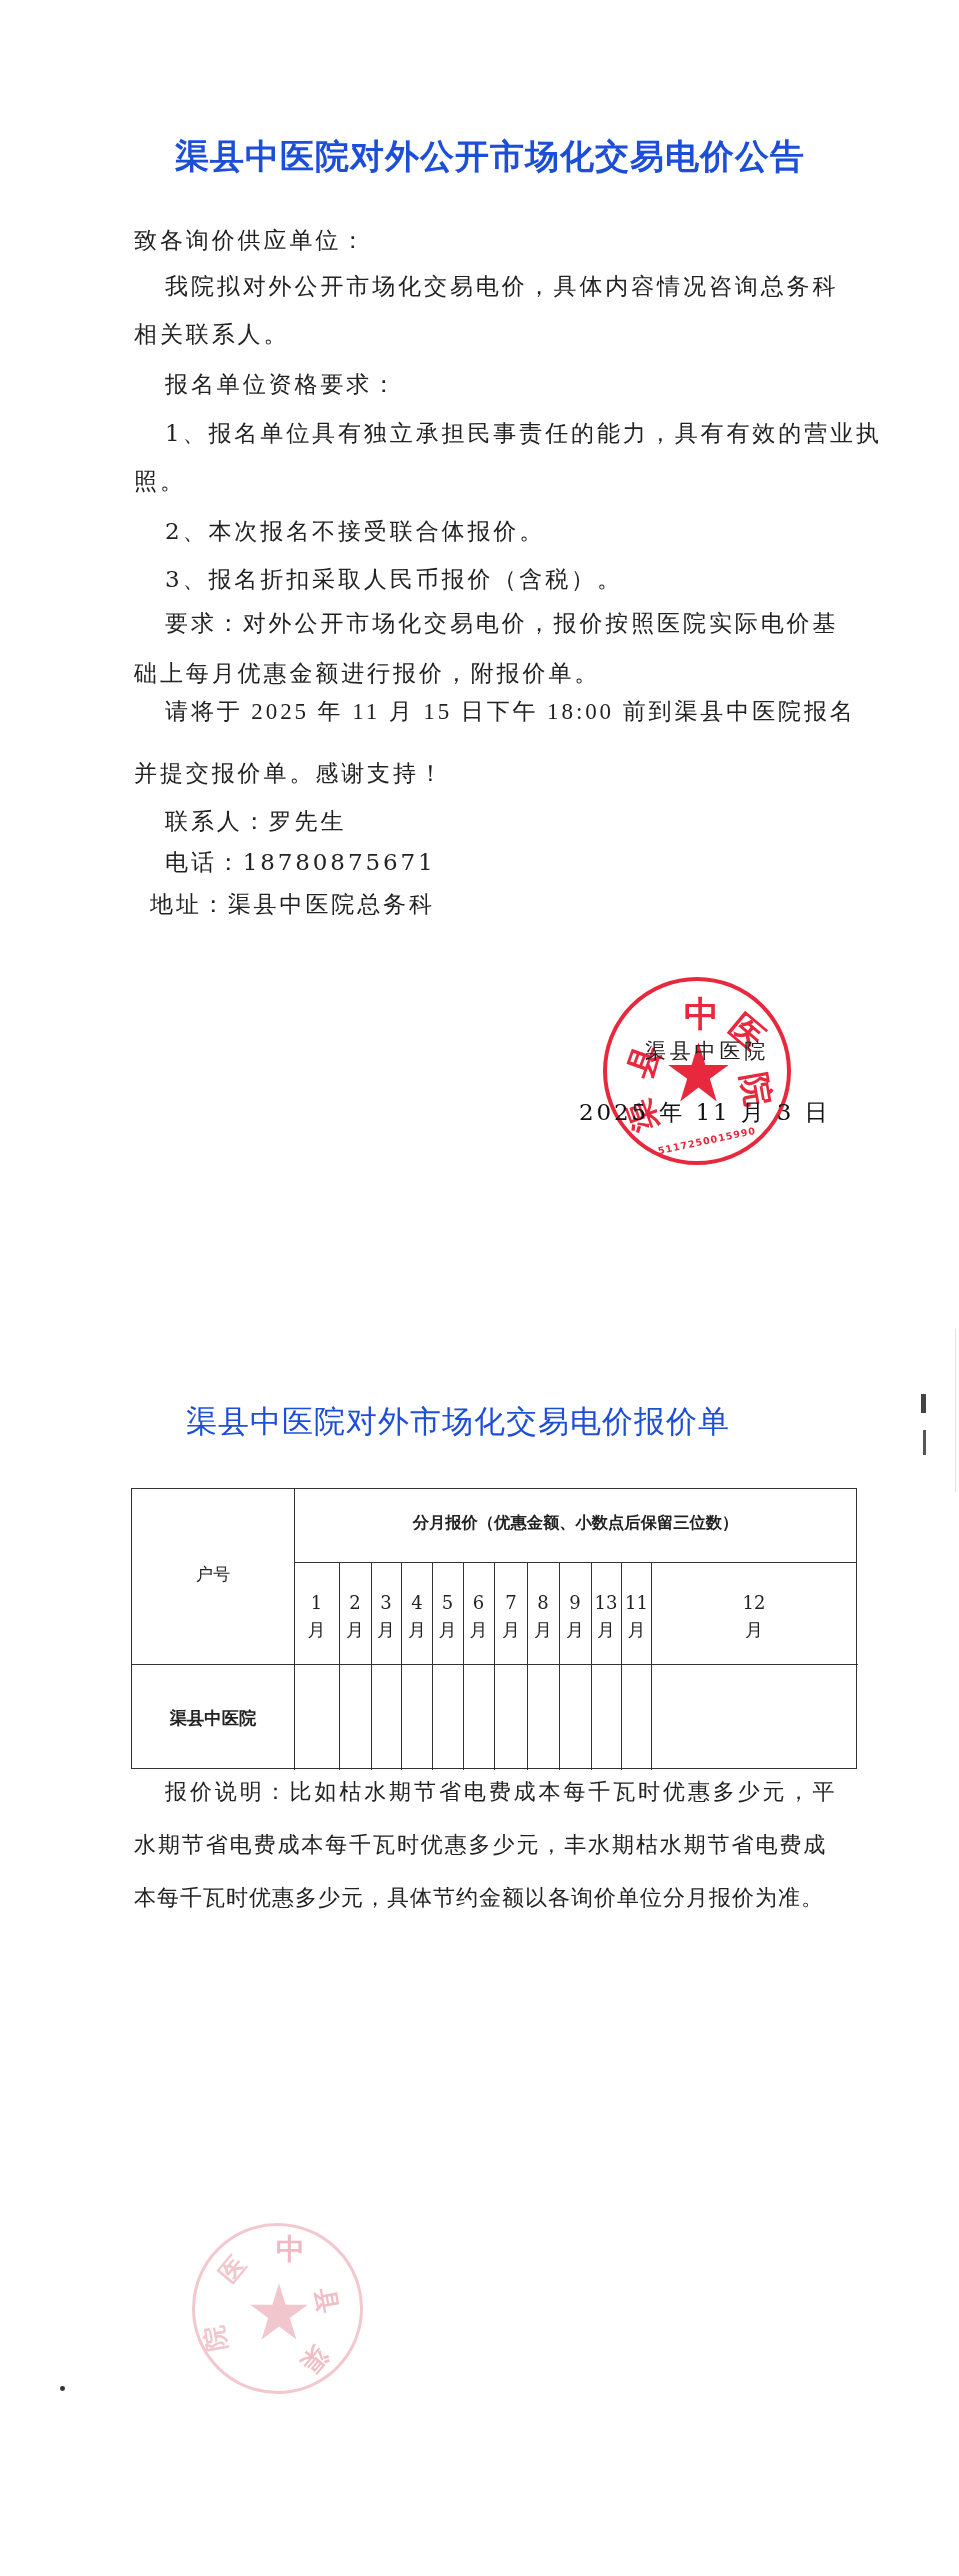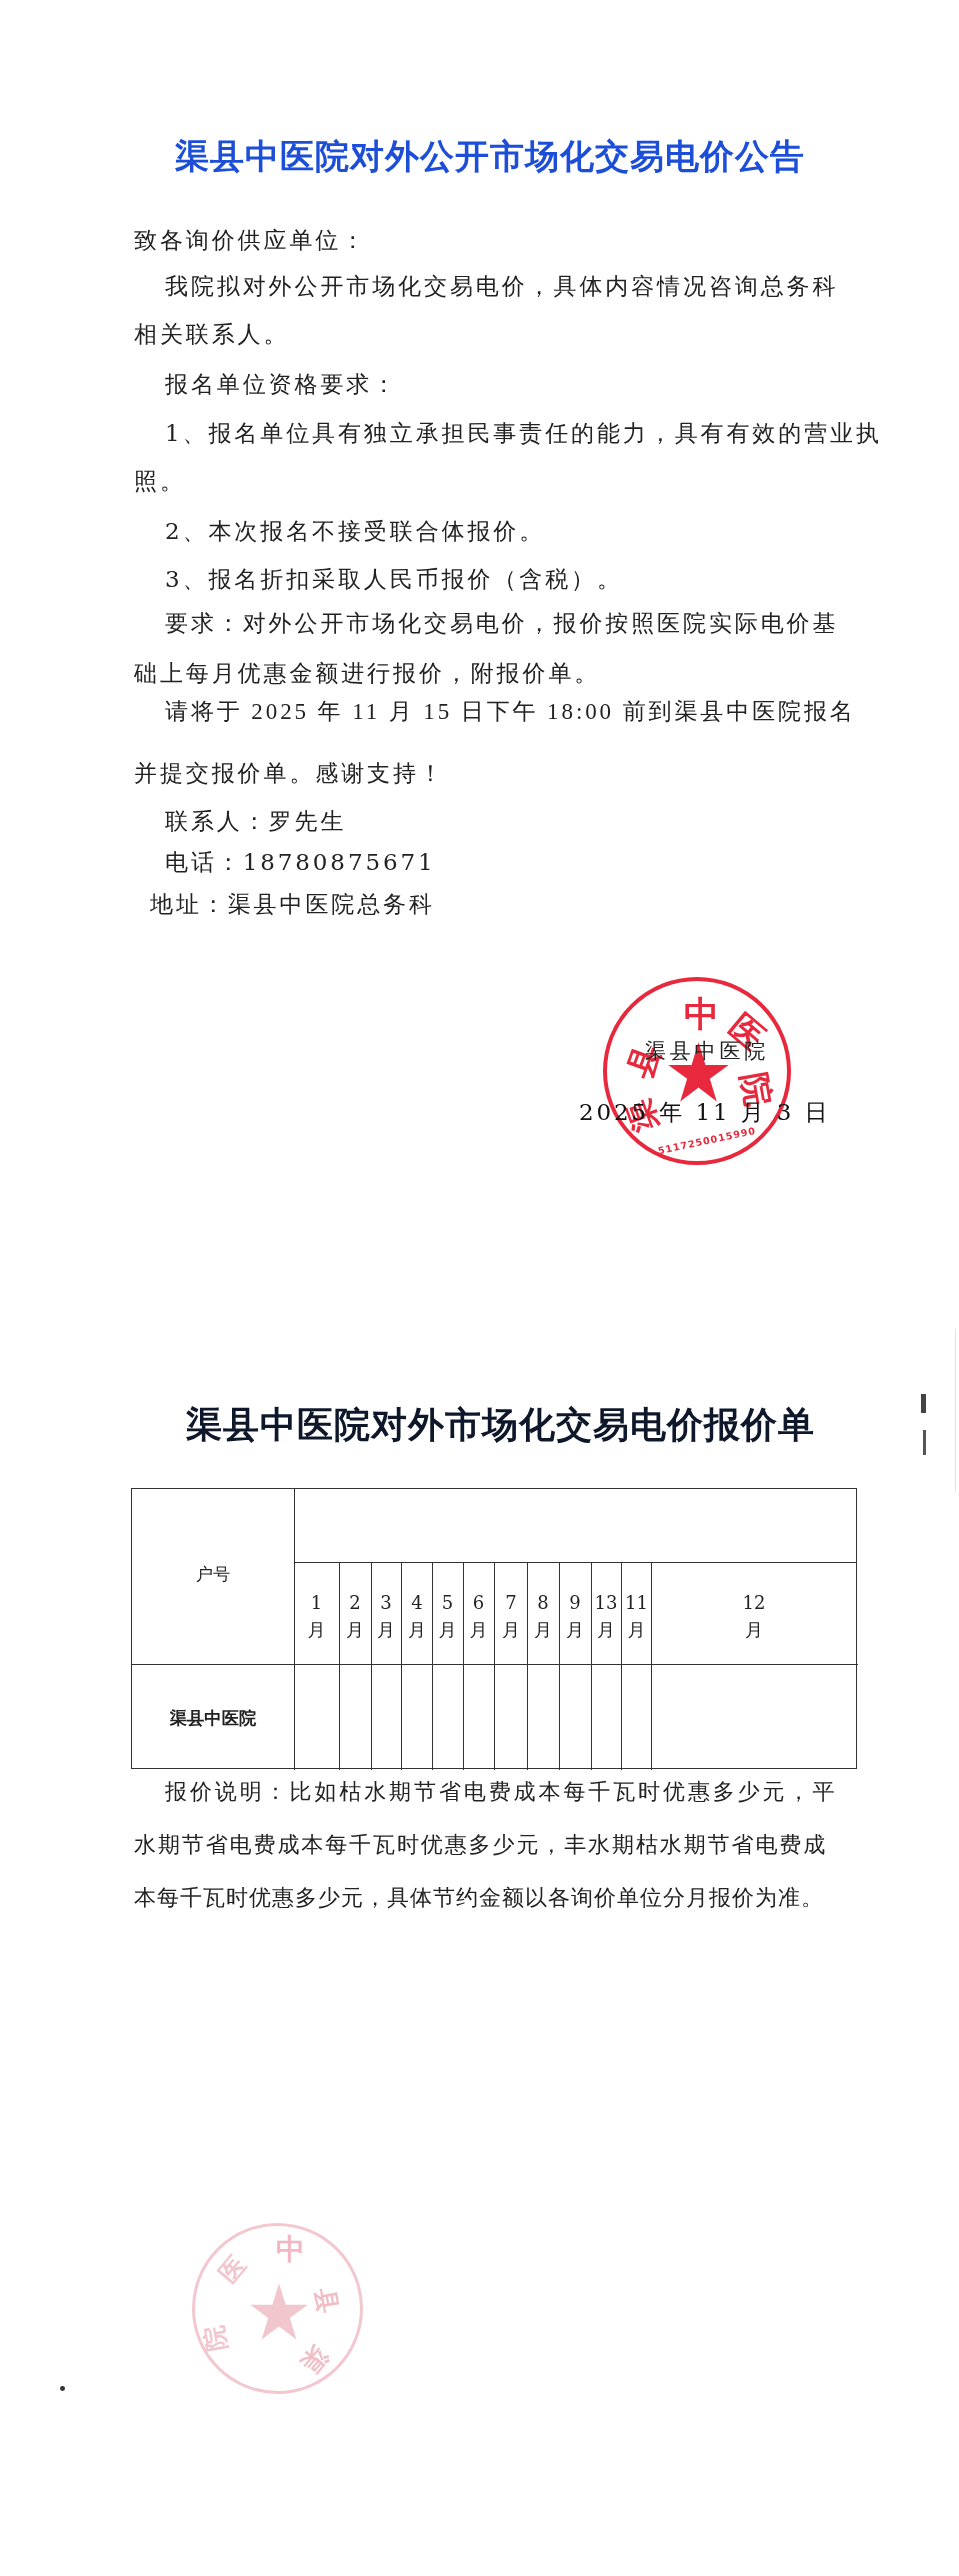--- a/index.html
+++ b/index.html
@@ -59,41 +59,42 @@
   <span class="seal-char" style="left:50px; top:154px; font-size:9.6px; letter-spacing:1px; color:#e8283c; transform:rotate(-12deg);">5117250015990</span>
 </div>
 
 <div class="abs" style="left:645px; top:1037px; font-size:21px; letter-spacing:3.8px; color:#222;">渠县中医院</div>
 <div class="abs" style="left:579px; top:1085px; font-size:23px; letter-spacing:2.9px; color:#111;margin-top:12px;">2025 年 11 月 3 日</div>
 
 <div class="abs" style="left:921px; top:1394px; width:4.8px; height:19px; background:#444;"></div>
 <div class="abs" style="left:923px; top:1430px; width:2.9px; height:25px; background:#555;"></div>
 <div class="abs" style="left:955px; top:1329px; width:1px; height:163px; background:#e2e2e2;"></div>
 
-<div class="abs title" style="left:186px; top:1401px; font-weight:bold; font-size:36px; color:#0f172a;">渠县中医院对外市场化交易电价报价单</div>
+<div class="abs title" style="left:186px; top:1401px; font-weight:normal; font-size:31px; color:#1d4ed8;">渠县中医院对外市场化交易电价报价单</div>
 
 <div class="tbl">
 
   <div class="hline" style="left:162px; width:563px; top:73px;"></div>
   <div class="hline" style="left:0; width:726px; top:175px;"></div>
 
   <div class="vline" style="left:162px; height:281px;"></div>
   <div class="vline" style="left:207px; top:73px; height:208px;"></div>
   <div class="vline" style="left:239px; top:73px; height:208px;"></div>
   <div class="vline" style="left:269px; top:73px; height:208px;"></div>
   <div class="vline" style="left:300px; top:73px; height:208px;"></div>
   <div class="vline" style="left:331px; top:73px; height:208px;"></div>
   <div class="vline" style="left:362px; top:73px; height:208px;"></div>
   <div class="vline" style="left:395px; top:73px; height:208px;"></div>
   <div class="vline" style="left:427px; top:73px; height:208px;"></div>
   <div class="vline" style="left:459px; top:73px; height:208px;"></div>
   <div class="vline" style="left:489px; top:73px; height:208px;"></div>
   <div class="vline" style="left:519px; top:73px; height:208px;"></div>
 
   <div class="cell-text" style="left:0; width:162px; top:73px; font-family:'DejaVu Sans','Liberation Sans',sans-serif; font-weight:normal; font-size:17.3px;">户号</div>
+  <div class="cell-text" style="left:162px; width:563px; top:23px; font-family:'DejaVu Sans','Liberation Sans',sans-serif; font-weight:bold; font-size:16.3px;">分月报价（优惠金额、小数点后保留三位数）</div>
 
   <div class="month" style="left:162px; width:45px; top:100px;">
     <div>1</div>
       <div>月</div>
     </div>
   <div class="month" style="left:207px; width:32px; top:100px;">
     <div>2</div>
       <div>月</div>
     </div>
   <div class="month" style="left:239px; width:30px; top:100px;">

